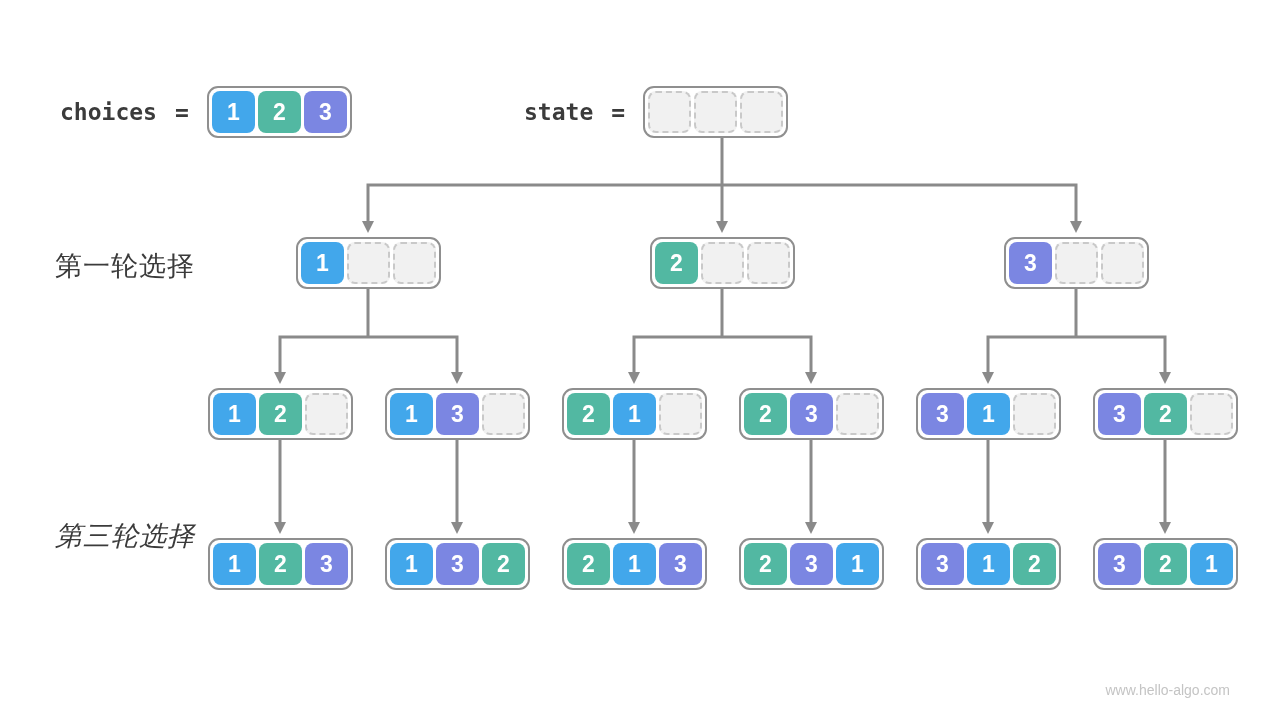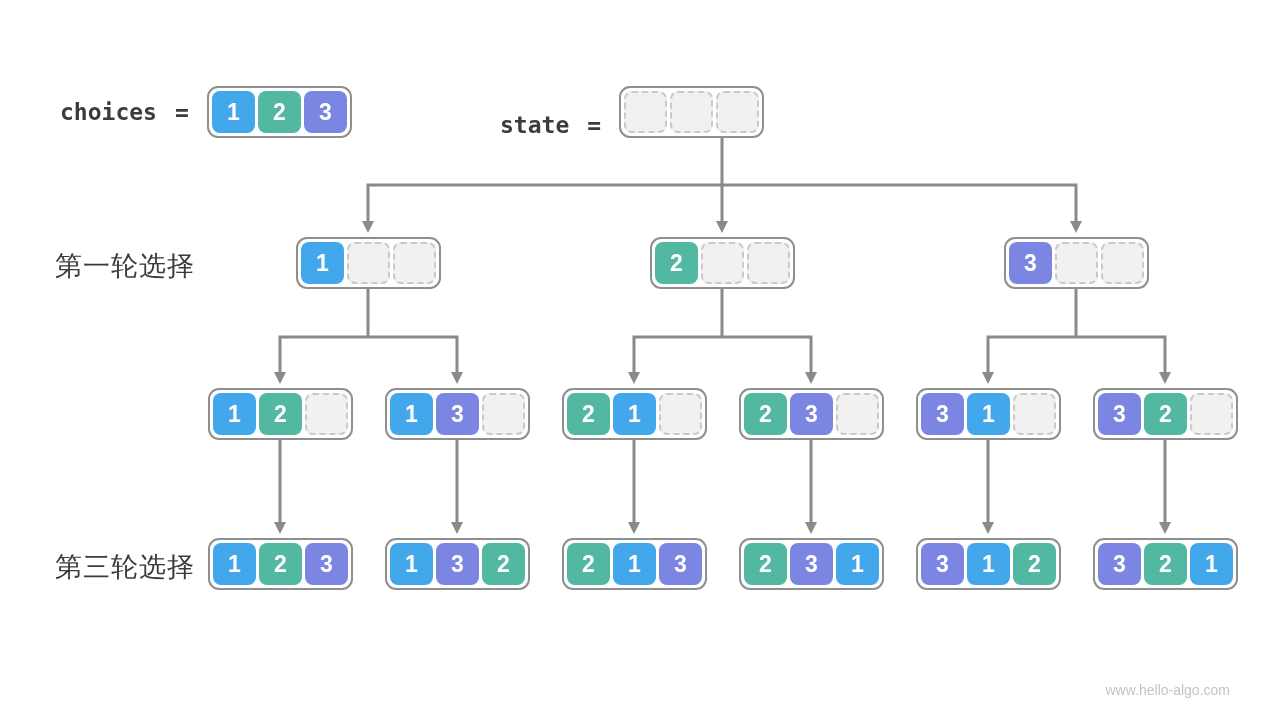--- a/index.html
+++ b/index.html
@@ -122,32 +122,32 @@
   <div class="expr" style="left:60px; top:86px;">
     <span class="kw">choices</span>
     <span class="eq">=</span>
     <div class="node">
         <div class="cell filled" style="background: rgb(66, 167, 235);">1</div>
         <div class="cell filled" style="background: rgb(82, 184, 162);">2</div>
         <div class="cell filled" style="background: rgb(123, 134, 226);">3</div>
       </div>
   </div>
 
-  <div class="expr" style="left:500px; top:86px;align-items:flex-end;">
+  <div class="expr" style="left:524px; top:86px;">
     <span class="kw">state</span>
     <span class="eq">=</span>
     <div class="node">
         <div class="cell empty"></div>
         <div class="cell empty"></div>
         <div class="cell empty"></div>
       </div>
   </div>
 
   <div class="rowlabel" style="left:55px; top:248px;">第一轮选择</div>
-  <div class="rowlabel" style="left:55px; top:549px;">第三轮选择</div>
+  <div class="rowlabel" style="left:55px; top:518px;font-style:italic;">第三轮选择</div>
 
   <div class="node" style="left:296px;  top:237px;">
       <div class="cell filled" style="background: rgb(66, 167, 235);">1</div>
       <div class="cell empty"></div>
       <div class="cell empty"></div>
     </div>
   <div class="node" style="left:650px;  top:237px;">
       <div class="cell filled" style="background: rgb(82, 184, 162);">2</div>
       <div class="cell empty"></div>
       <div class="cell empty"></div>

